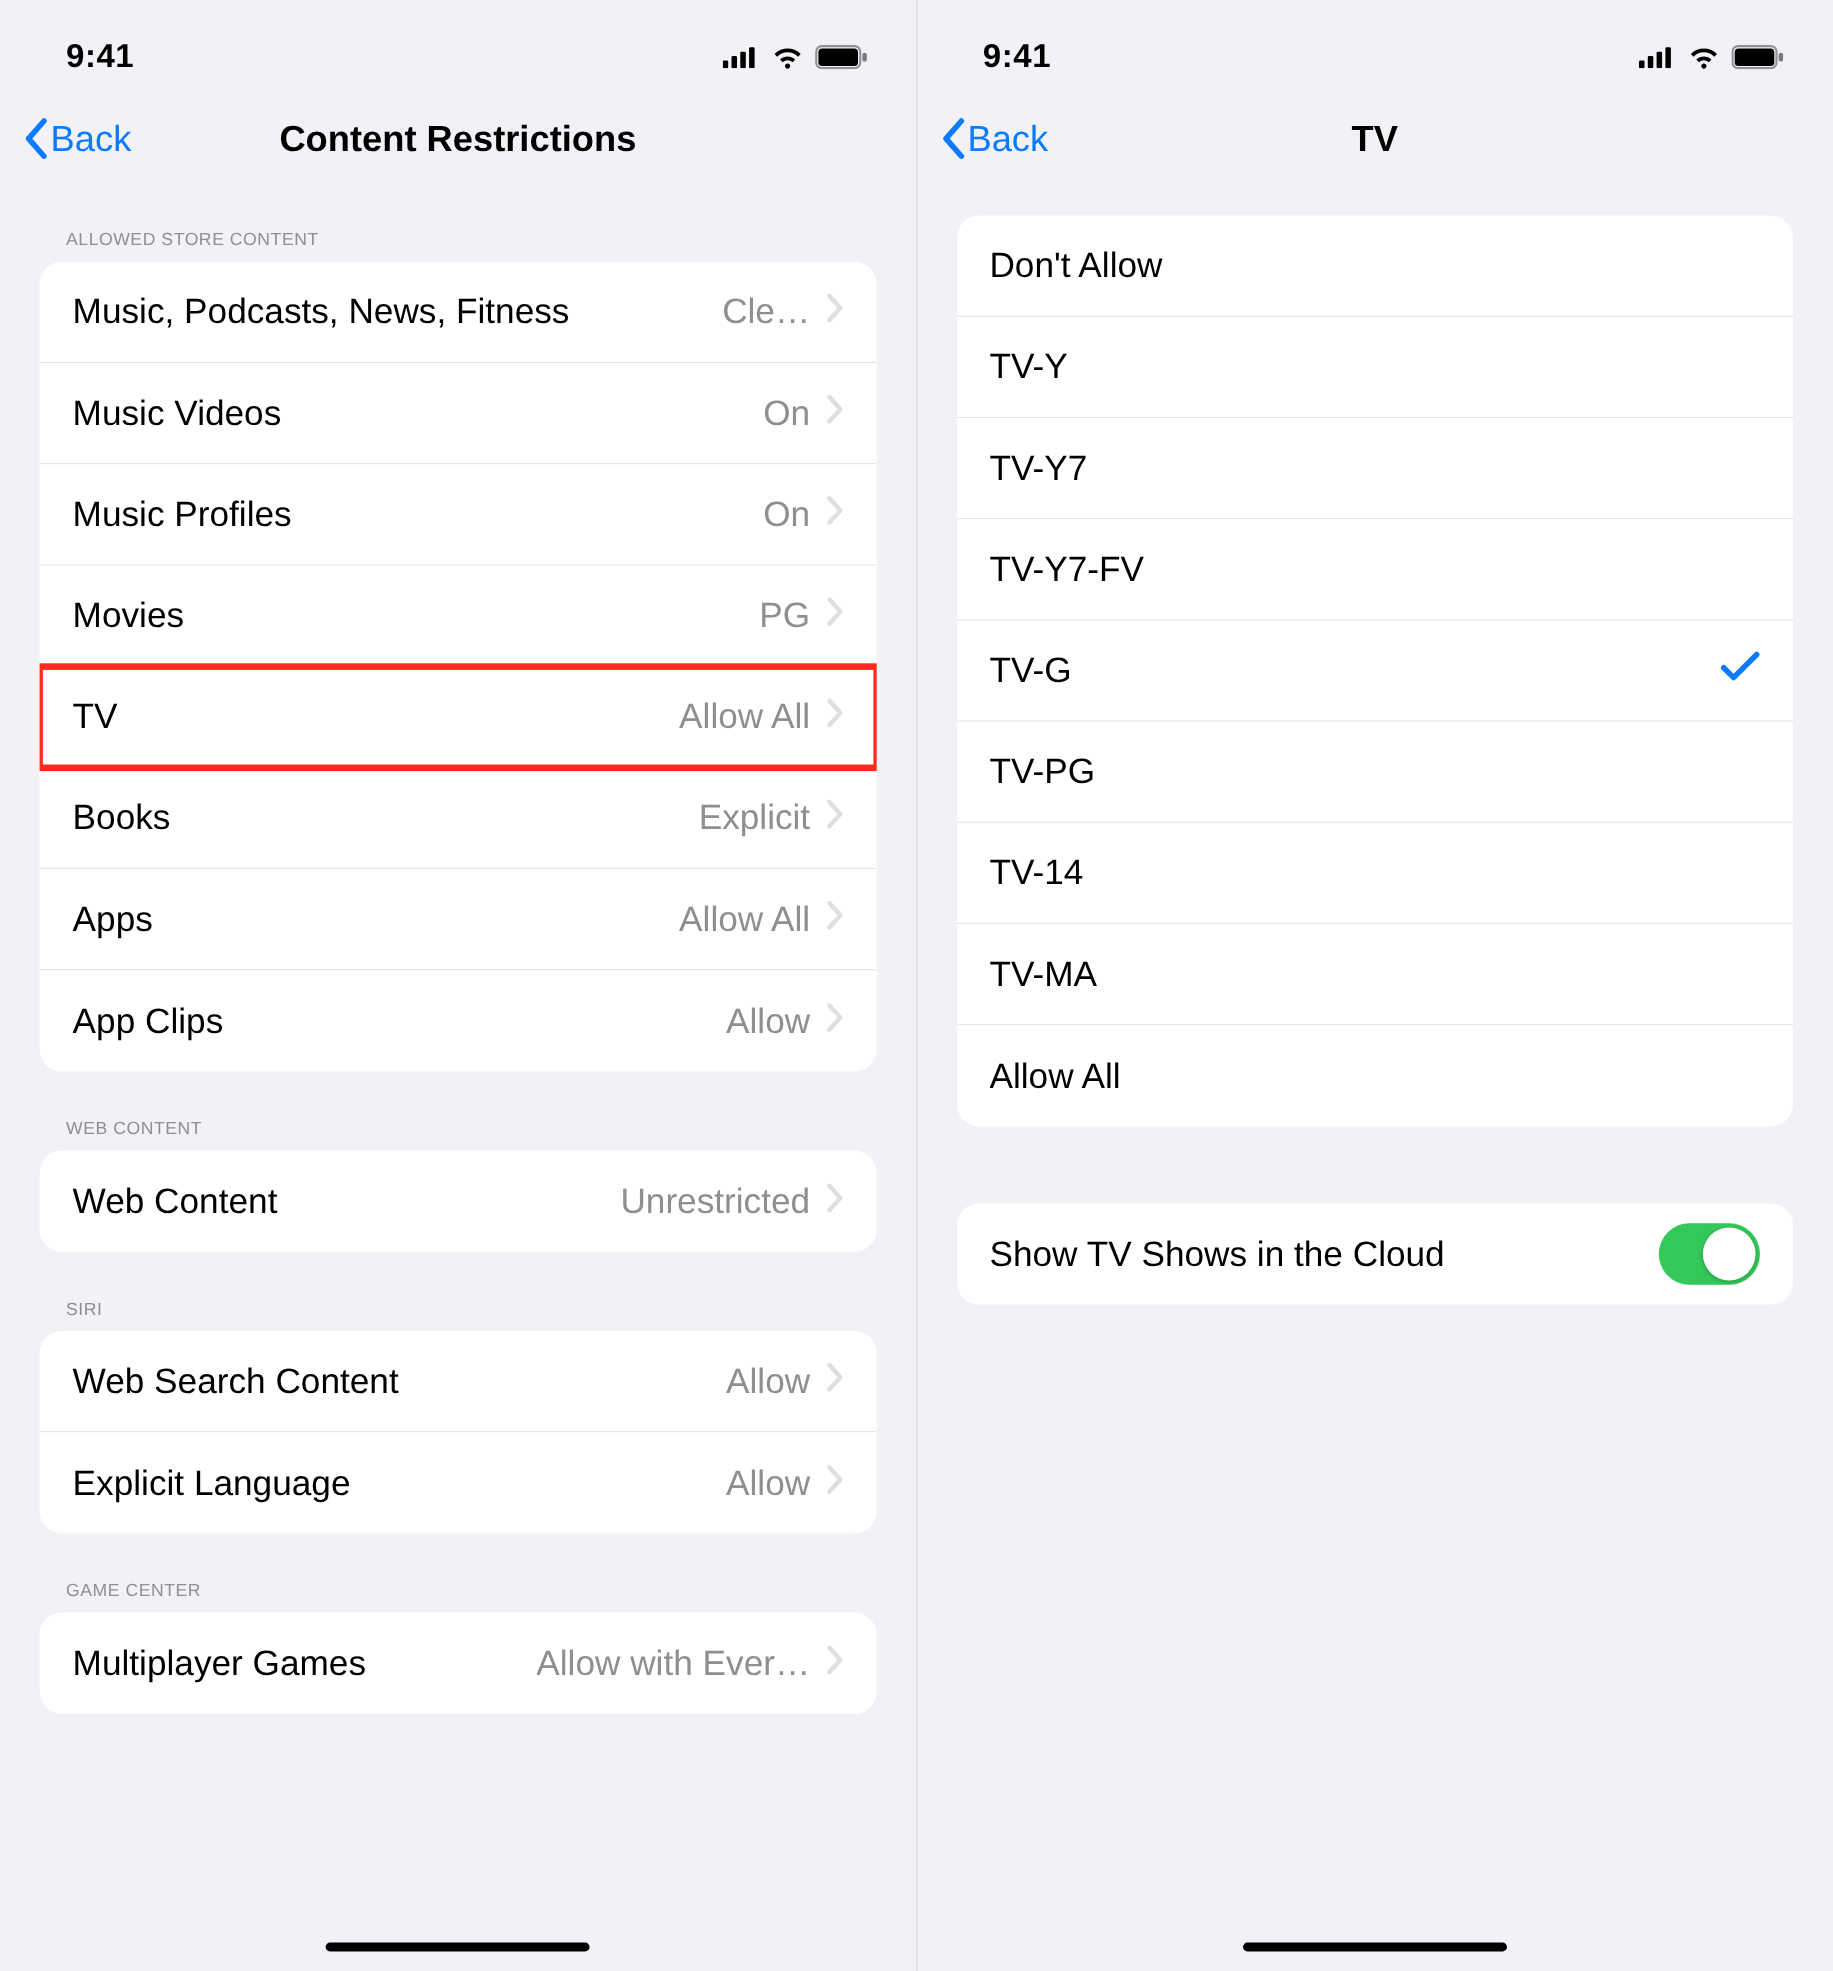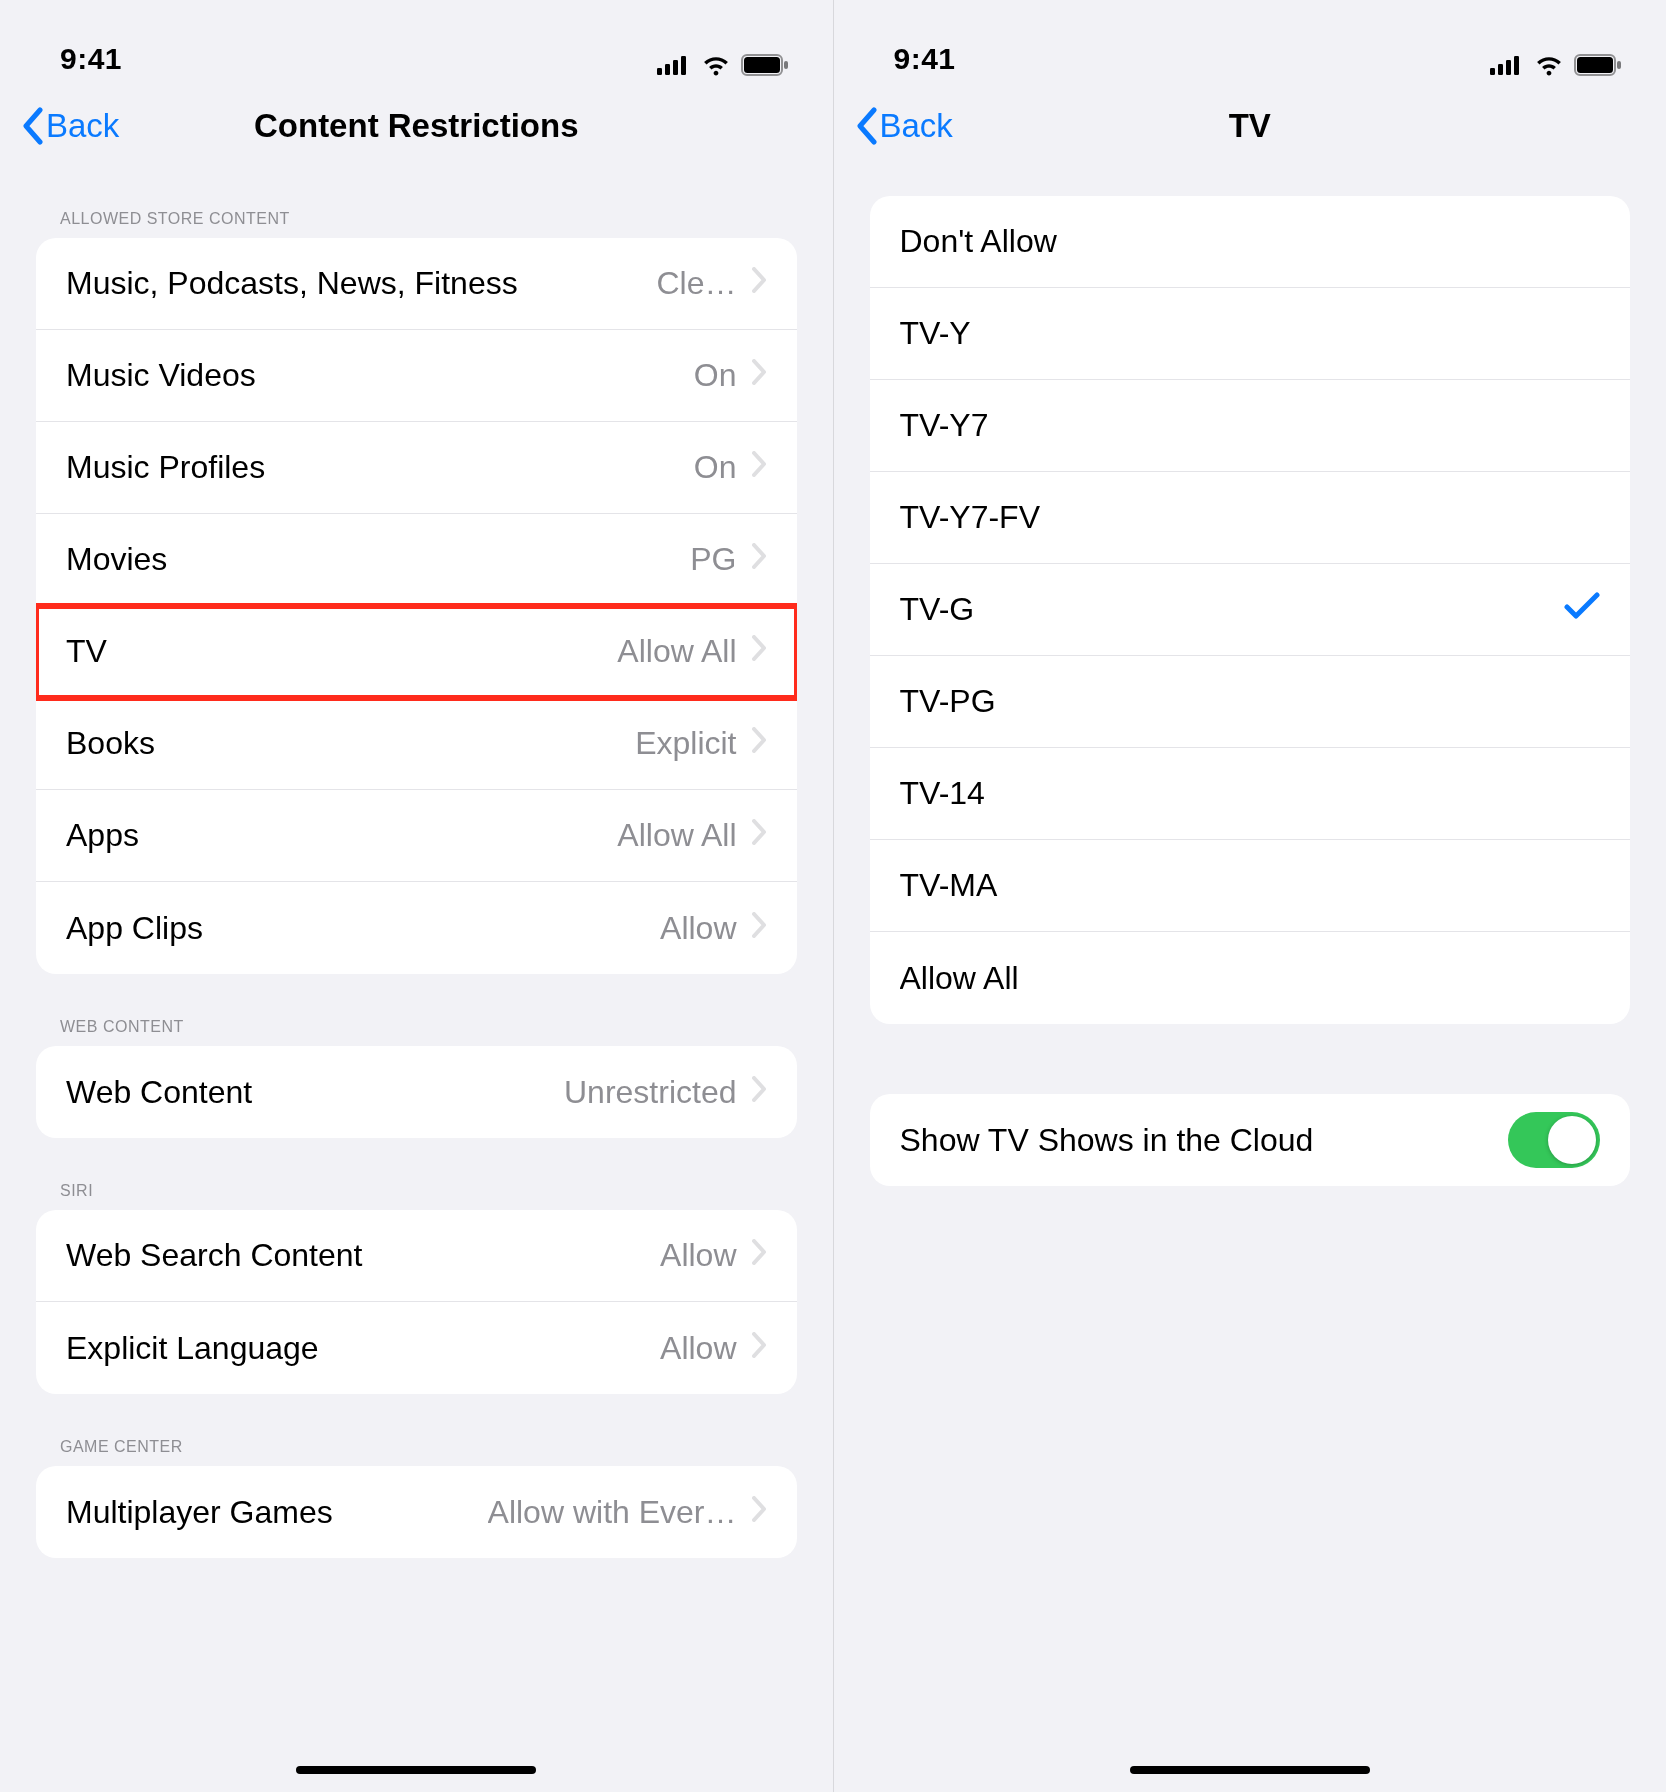--- a/index.html
+++ b/index.html
@@ -31,21 +31,21 @@
     height: 100%;
     position: relative;
     overflow: hidden;
     background: var(--bg);
   }
   .phone + .phone { border-left: 1px solid #d8d8dc; }
 
   
   .status {
     display: flex;
-    align-items: flex-end;
+    align-items: center;
     justify-content: space-between;
     padding: 28px 44px 10px 60px;
     height: 86px;
   }
   .status .time {
     font-weight: 600;
     font-size: 30px;
     letter-spacing: 0.5px;
   }
   .status-icons { display:flex; align-items:center; gap:10px; }

